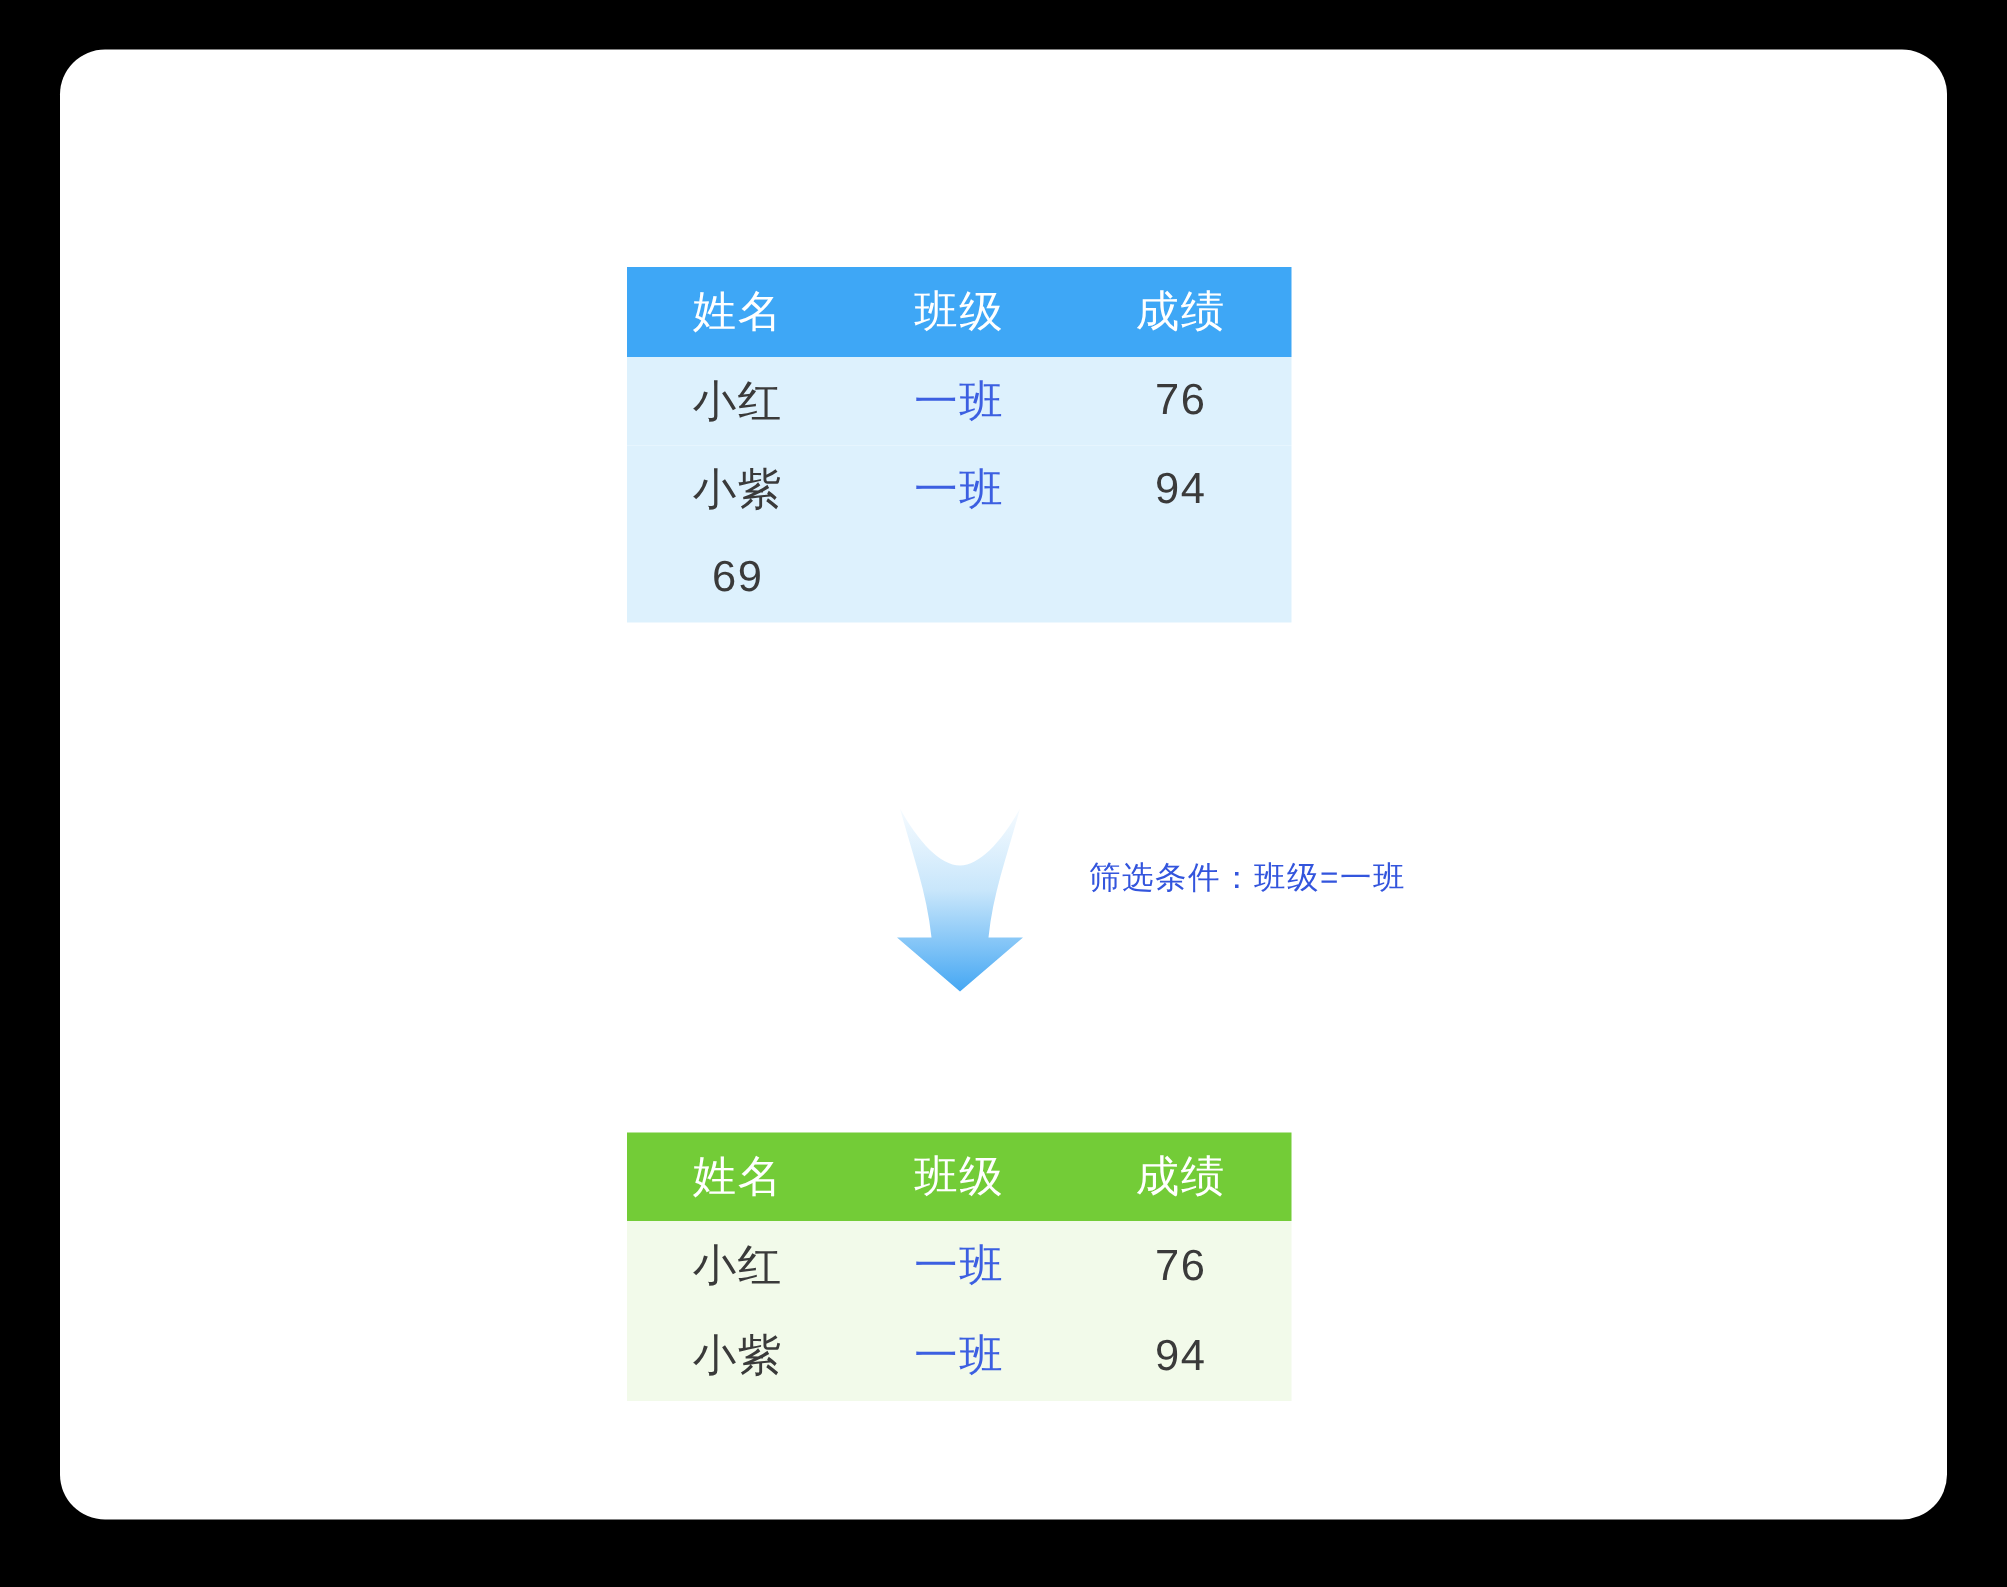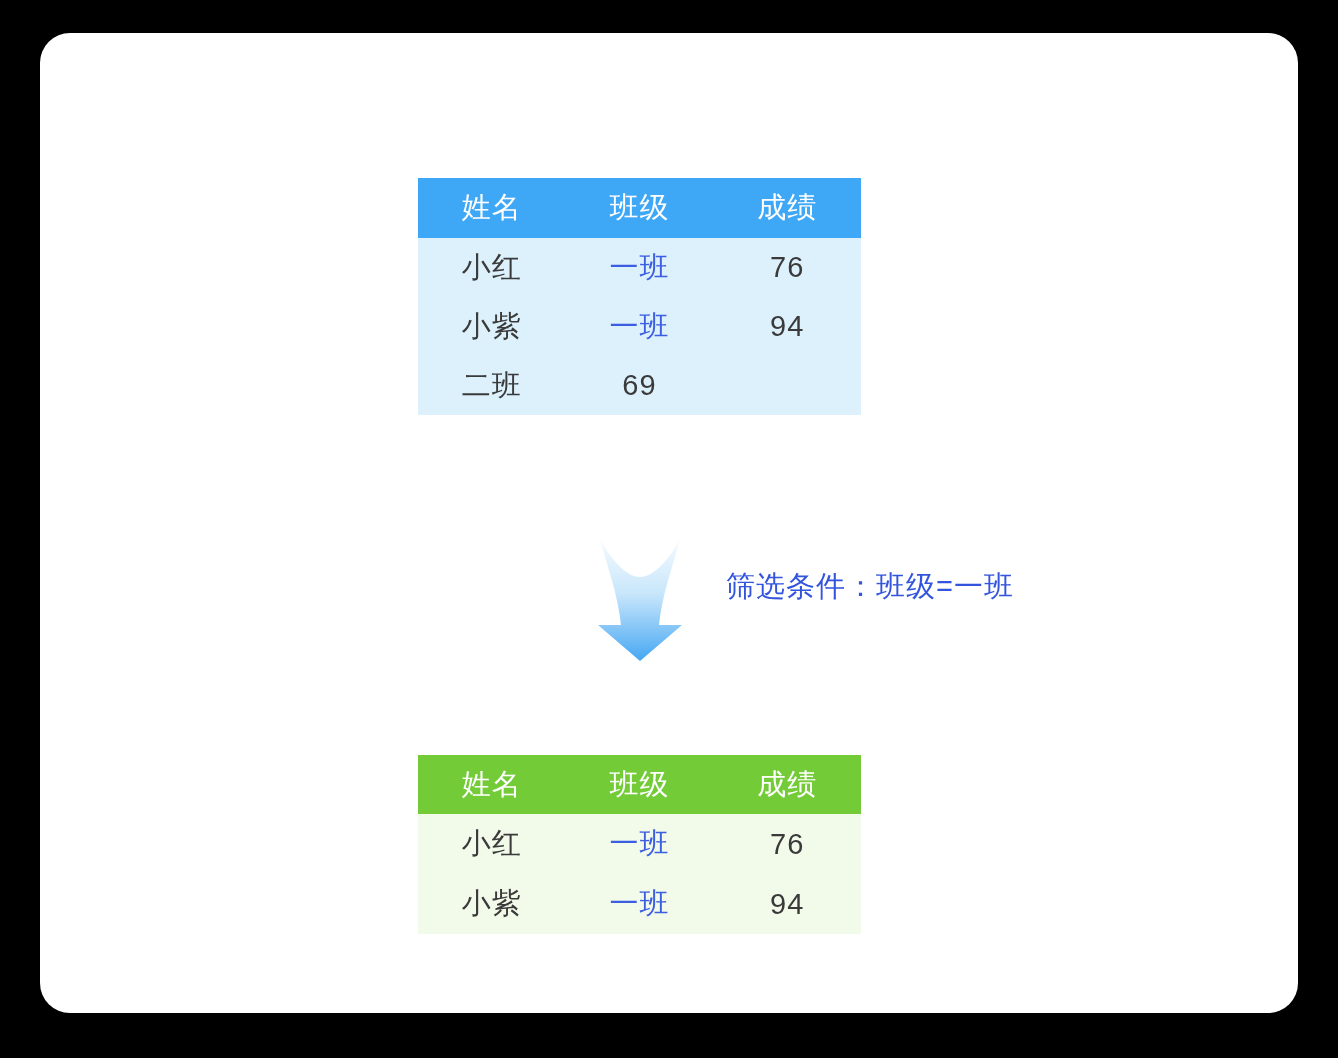--- a/index.html
+++ b/index.html
@@ -59,21 +59,21 @@
     width: 88px;
     height: 126px;
   }
   .arrow-stop-top { stop-color: var(--arrow-top, #F6FBFF); }
   .arrow-stop-mid { stop-color: var(--arrow-mid, #C8E6FB); }
   .arrow-stop-bottom { stop-color: var(--arrow-bottom, #45A7F3); }
   .filter-label {
     position: absolute;
     left: 686px;
     top: 537px;
-    font-size: 29px;
+    font-size: 21px;
     line-height: 32px;
     color: var(--filter-text, #3355DD);
     letter-spacing: 1px;
     white-space: nowrap;
   }
 </style>
 </head>
 <body>
 
 <div class="card">
@@ -88,21 +88,20 @@
       <div class="cell">小红</div>
       <div class="cell hl">一班</div>
       <div class="cell">76</div>
     </div>
     <div class="t-row t-body-row">
       <div class="cell">小紫</div>
       <div class="cell hl">一班</div>
       <div class="cell">94</div>
     </div>
     <div class="t-row t-body-row">
-      <div class="cell">二班</div>
       <div class="cell">69</div>
     </div>
   </div>
 
   <div class="arrow-wrap">
     <svg width="88" height="126" viewBox="0 0 88 126" xmlns="http://www.w3.org/2000/svg">
       <defs>
         <linearGradient id="arrowGrad" x1="0" y1="0" x2="0" y2="1">
           <stop class="arrow-stop-top" offset="0"></stop>
           <stop class="arrow-stop-mid" offset="0.45"></stop>

